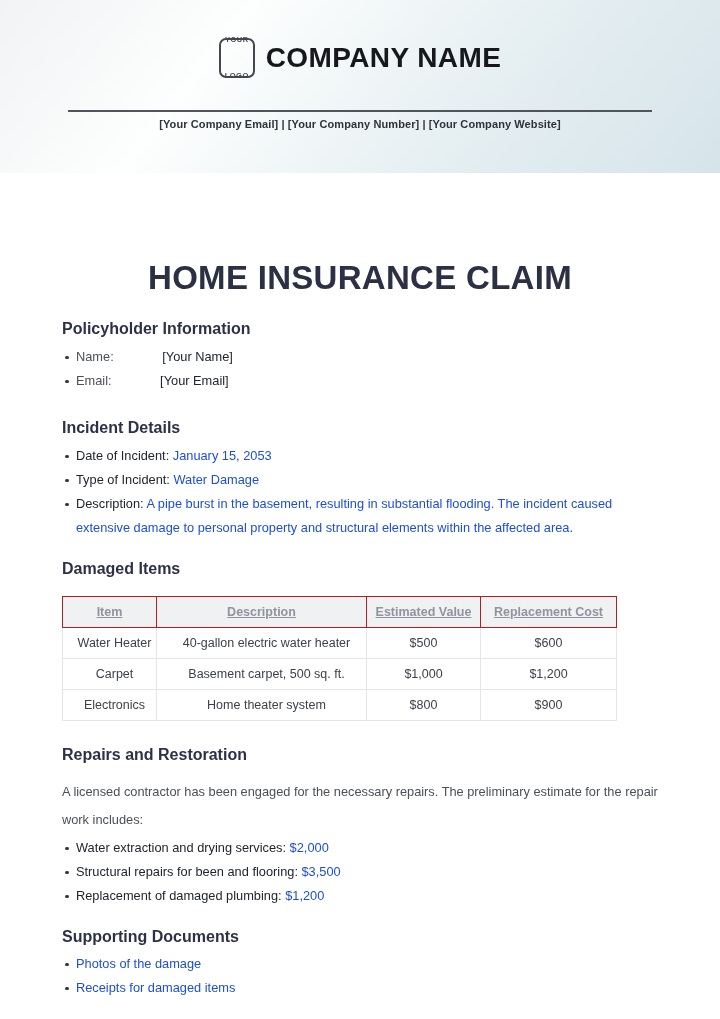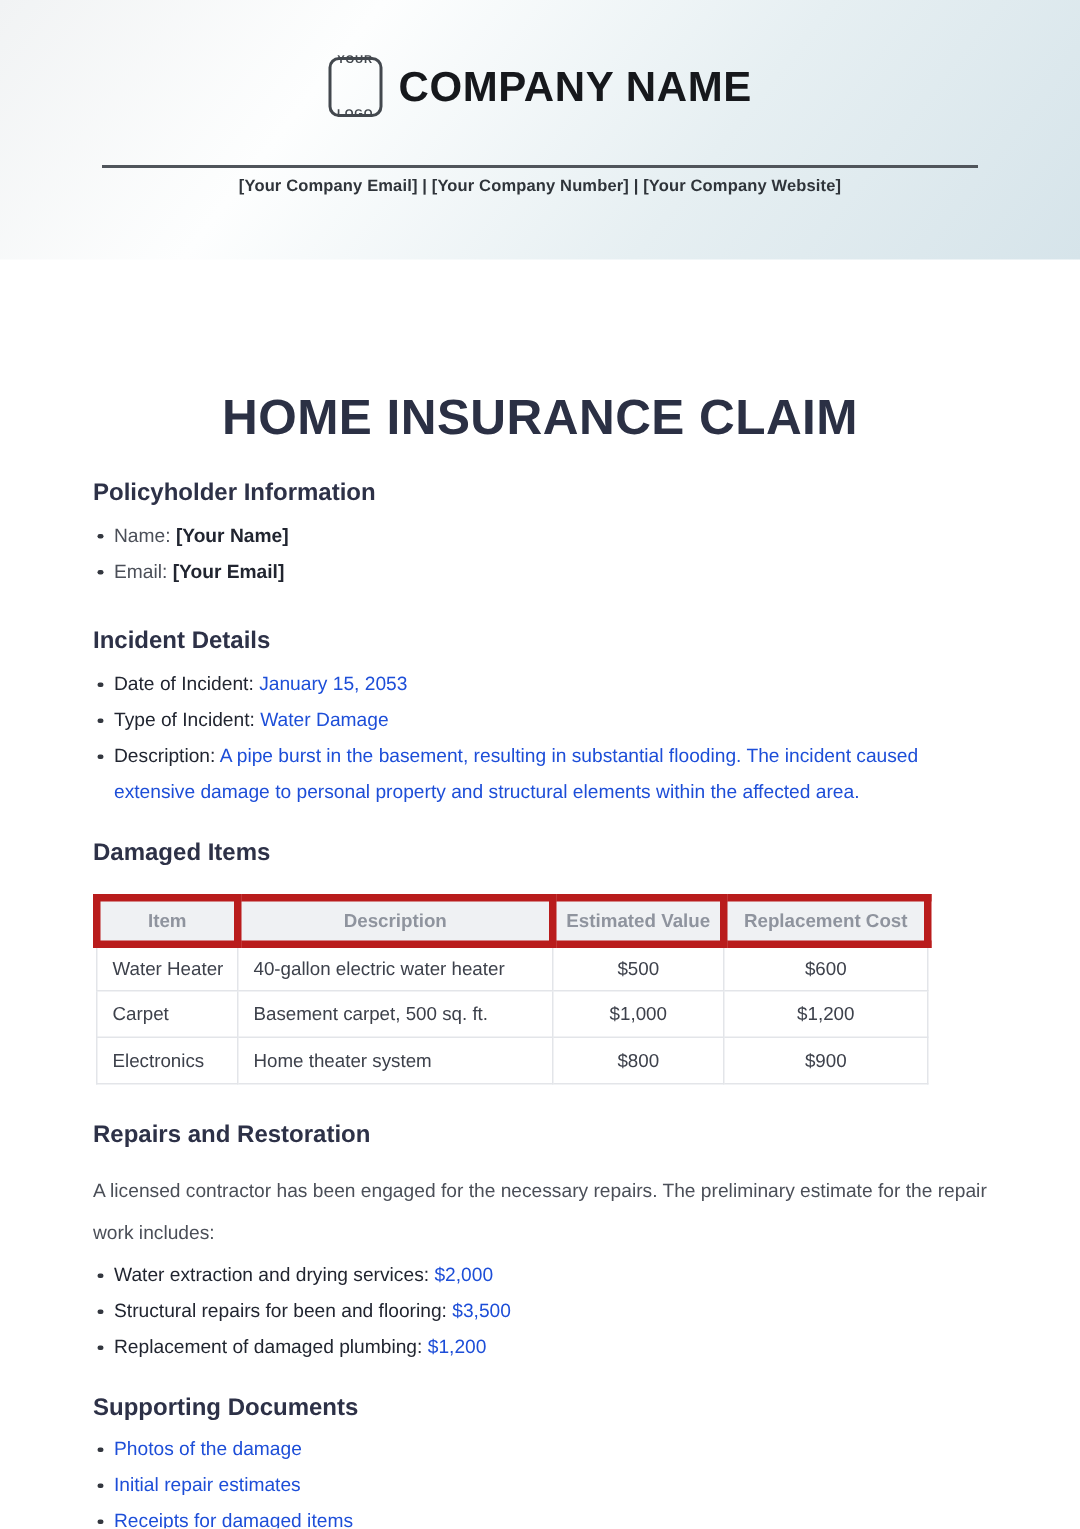--- a/index.html
+++ b/index.html
@@ -110,21 +110,21 @@
     left: 3px;
     top: 10.5px;
     width: 3.5px;
     height: 3.5px;
     border-radius: 50%;
     background: #33373f;
   }
   .lbl { color: #4b4f58; font-weight: 400; }
   .lbl-bold { color: #212530; font-weight: 400; }
   .val { color: #1d4ed8; font-weight: 400; }
-  .val-bold { color: #212530; font-weight: 700; }
+  .val-bold { color: #212530; font-weight: 400; margin-left: 45px; }
 
   .intro-para {
     margin-top: 12px;
     font-size: 12.8px;
     line-height: 28px;
     color: #4b4f58;
     max-width: 596px;
   }
 
   
@@ -134,30 +134,31 @@
     width: 554px;
     table-layout: fixed;
   }
   table.items-table th {
     background: #eff1f3;
     color: #8f949e;
     font-size: 12.5px;
     font-weight: 700;
     height: 31px;
     text-align: center;
-    border: 5px solid #b91c1c;
+    border: 1px solid #b91c1c;
+    text-decoration: underline;
   }
   table.items-table td {
     font-size: 12.5px;
     color: #3d414b;
     height: 31px;
     border: 1px solid #e3e5e9;
     background: #ffffff;
   }
-  td.cell-left { text-align: left; padding-left: 10px; }
+  td.cell-left { text-align: center; padding-left: 10px; }
   td.cell-center { text-align: center; }
   col.c-item { width: 94px; }
   col.c-desc { width: 210px; }
   col.c-est  { width: 114px; }
   col.c-rep  { width: 136px; }
 </style>
 </head>
 <body>
 
 <div class="page">
@@ -260,21 +261,18 @@
         <span class="val">$1,200</span>
       </li>
     </ul>
 
     <div class="section-heading sh-supporting">Supporting Documents</div>
     <ul class="bullets" style="margin-top:4px;">
       <li>
         <span class="val">Photos of the damage</span>
       </li>
       <li>
-        <span class="val">Initial repair estimates</span>
-      </li>
-      <li>
         <span class="val">Receipts for damaged items</span>
       </li>
     </ul>
 
   </div>
 </div>
 
 </body></html>

